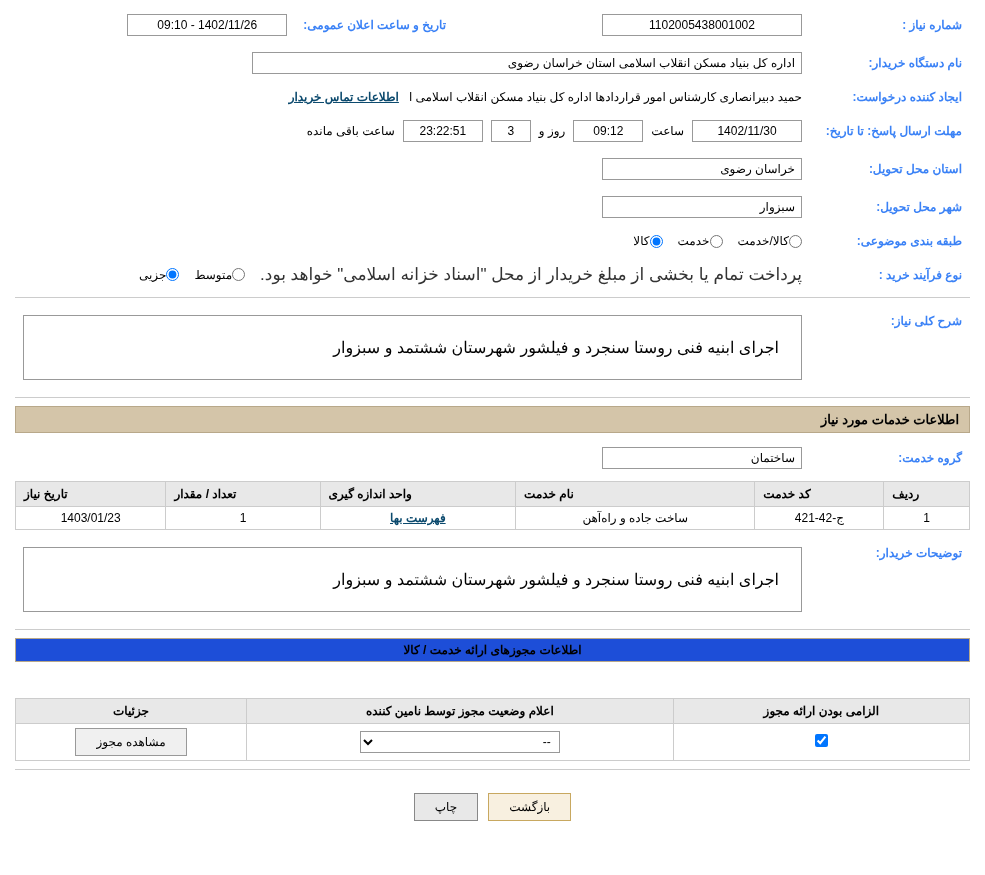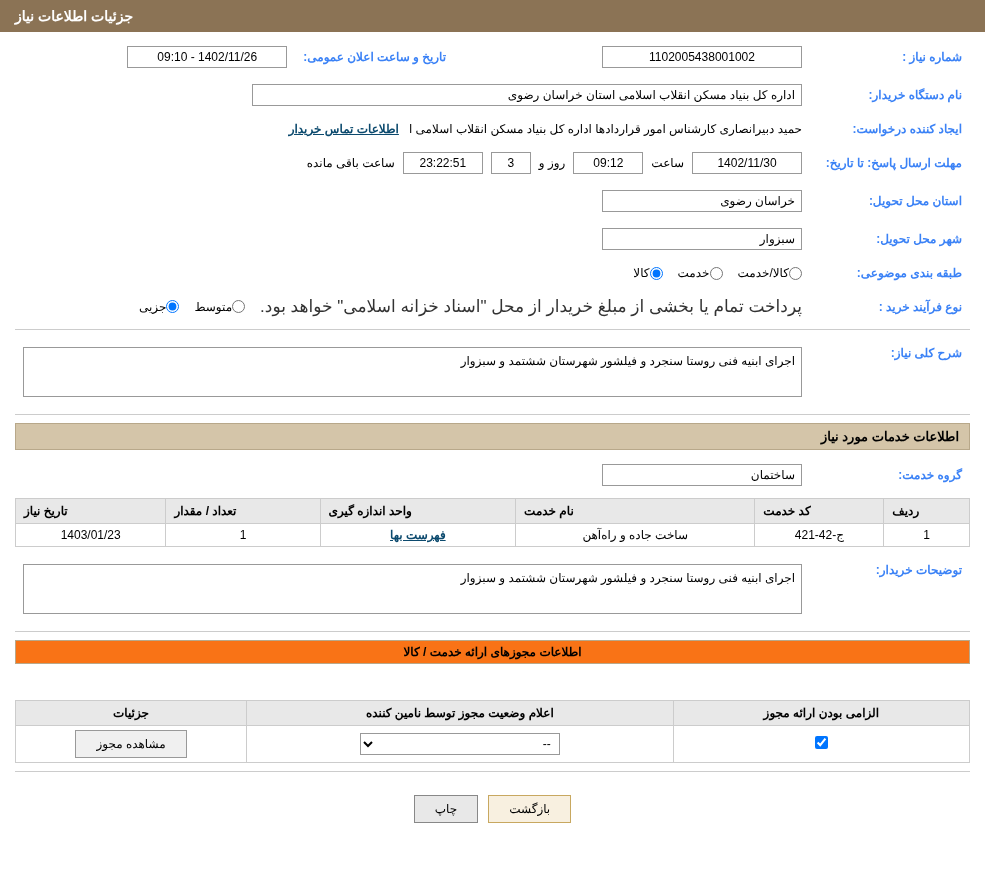--- a/index.html
+++ b/index.html
@@ -59,28 +59,28 @@
       padding: 3px 6px;
       font-family: Tahoma, Arial, sans-serif;
       font-size: 12px;
       direction: rtl;
     }
     .input-wide { width: 260px; }
     .blue-link { color: #0c4a6e; text-decoration: underline; cursor: pointer; font-weight: bold; }
     .divider { border: none; border-top: 1px solid #ccc; margin: 8px 0; }
     .description-box {
       border: 1px solid #999;
-      padding: 6px;
+      padding: 22px;
       min-height: 50px;
       width: 100%;
       text-align: right;
       background: #fff;
       margin: 5px 0;
       font-family: Tahoma, Arial, sans-serif;
-      font-size: 12px;
+      font-size: 16px;
     }
     .radio-group { display: flex; align-items: center; gap: 15px; direction: rtl; }
     .radio-item { display: flex; align-items: center; }
     .data-table {
       width: 100%;
       border-collapse: collapse;
       margin: 8px 0;
     }
     .data-table th {
       background: #e8e8e8;
@@ -88,21 +88,21 @@
       padding: 5px 8px;
       text-align: left;
       font-weight: bold;
     }
     .data-table td {
       border: 1px solid #ccc;
       padding: 4px 8px;
       text-align: center;
     }
     .section-subtitle {
-      background: #f97316;
+      background: #1d4ed8;
       border: 1px solid #b8a88a;
       padding: 4px 10px;
       font-weight: bold;
       margin: 8px 0;
       text-align: center;
       font-size: 12px;
     }
     .permission-table {
       width: 100%;
       border-collapse: collapse;
@@ -144,23 +144,20 @@
     }
     select.input-box {
       padding: 2px 4px;
     }
   </style>
 </head>
 <body>
 
 <div class="page-wrapper">
 
-  <div class="header-bar">
-    <span>جزئیات اطلاعات نیاز</span>
-  </div>
 
   <div class="content">
 
     <table class="info-table">
       <tbody>
           <tr>
         <td class="label-cell">شماره نیاز :</td>
         <td class="value-cell">
           <input type="text" class="input-box input-wide" value="1102005438001002" readonly="" style="width: 200px; text-align: center;">
         </td>

